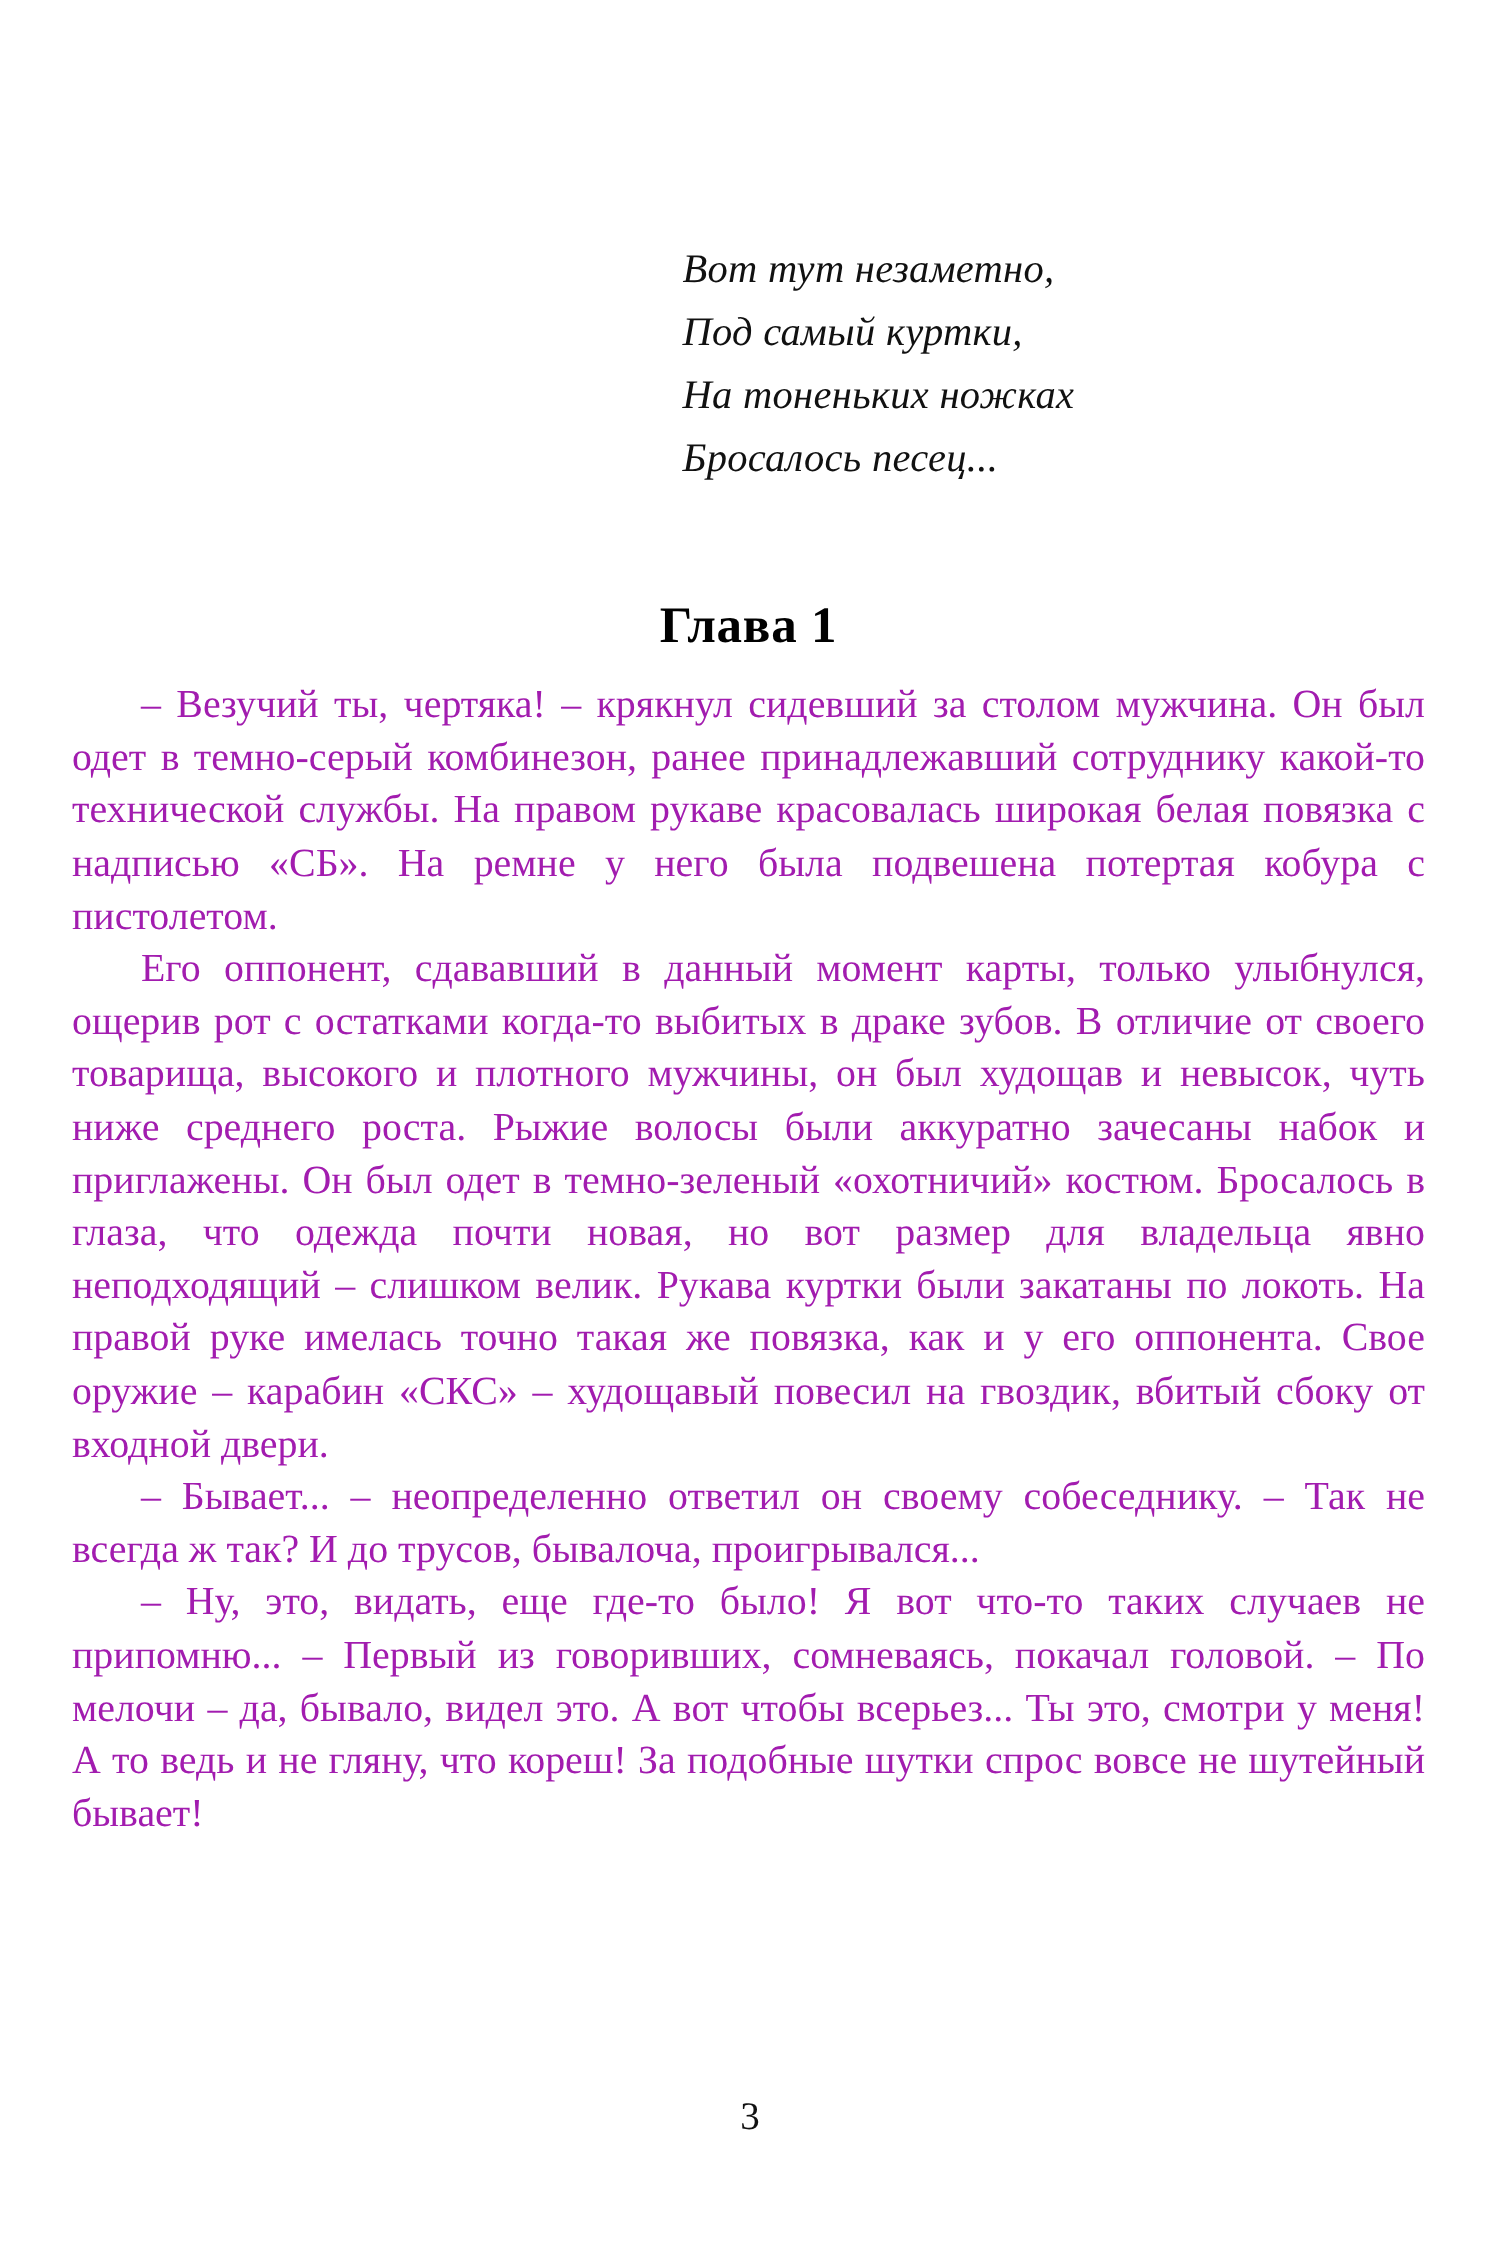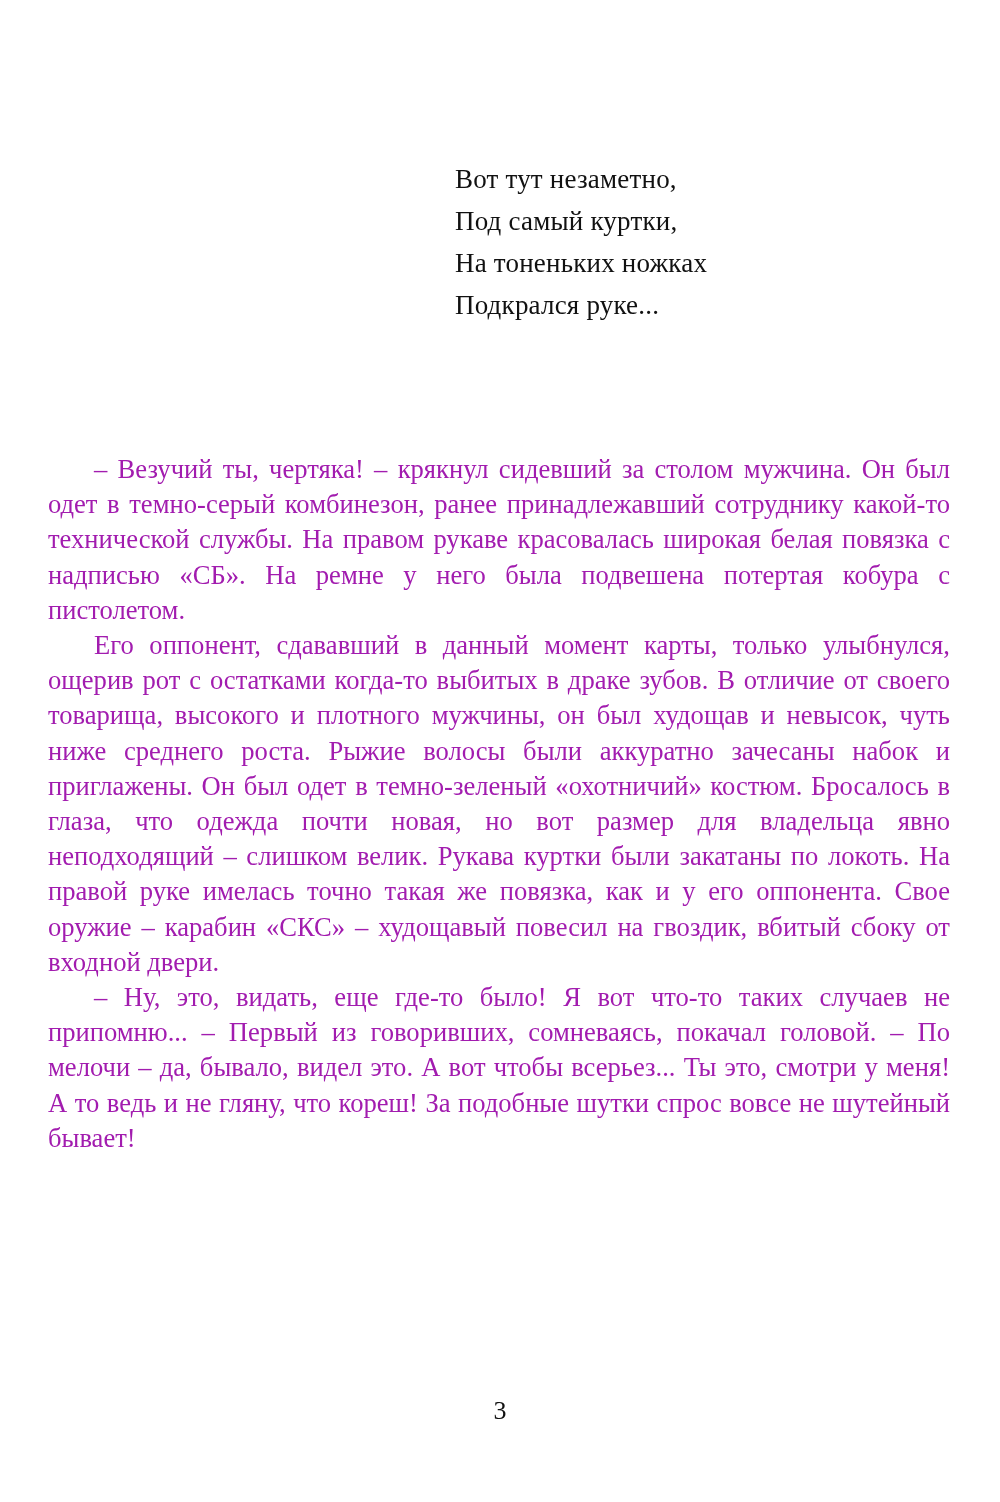--- a/index.html
+++ b/index.html
@@ -21,20 +21,21 @@
     overflow: hidden;
     box-sizing: border-box;
   }
 
   
   .epigraph {
     position: absolute;
     left: 455px;
     top: 158px;
     width: 460px;
+    font-style: italic;
     font-size: 27px;
     line-height: 42px;
     color: #111111;
     letter-spacing: 0.2px;
   }
   .epigraph .epi-line {
     display: block;
     white-space: nowrap;
   }
 
@@ -87,25 +88,27 @@
 </style>
 </head>
 <body>
 
 <div class="page">
 
   <div class="epigraph">
     <span class="epi-line">Вот тут незаметно,</span>
     <span class="epi-line">Под самый куртки,</span>
     <span class="epi-line">На тоненьких ножках</span>
-    <span class="epi-line">Подкрался руке...</span>
+    <span class="epi-line">Бросалось песец...</span>
   </div>
 
+  <h1 class="chapter-heading">Глава 1</h1>
 
   <div class="bodytext">
     <p>– Везучий ты, чертяка! – крякнул сидевший за столом мужчина. Он был одет в темно-серый комбинезон, ранее принадлежавший сотруднику какой-то технической службы. На правом рукаве красовалась широкая белая повязка с надписью «СБ». На ремне у него была подвешена потертая кобура с пистолетом.</p>
     <p>Его оппонент, сдававший в данный момент карты, только улыбнулся, ощерив рот с остатками когда-то выбитых в драке зубов. В отличие от своего товарища, высокого и плотного мужчины, он был худощав и невысок, чуть ниже среднего роста. Рыжие волосы были аккуратно зачесаны набок и приглажены. Он был одет в темно-зеленый «охотничий» костюм. Бросалось в глаза, что одежда почти новая, но вот размер для владельца явно неподходящий – слишком велик. Рукава куртки были закатаны по локоть. На правой руке имелась точно такая же повязка, как и у его оппонента. Свое оружие – карабин «СКС» – худощавый повесил на гвоздик, вбитый сбоку от входной двери.</p>
+    <p>– Бывает... – неопределенно ответил он своему собеседнику. – Так не всегда ж так? И до трусов, бывалоча, проигрывался...</p>
     <p>– Ну, это, видать, еще где-то было! Я вот что-то таких случаев не припомню... – Первый из говоривших, сомневаясь, покачал головой. – По мелочи – да, бывало, видел это. А вот чтобы всерьез... Ты это, смотри у меня! А то ведь и не гляну, что кореш! За подобные шутки спрос вовсе не шутейный бывает!</p>
   </div>
 
   <div class="folio">3</div>
 
 </div>
 
 </body></html>

